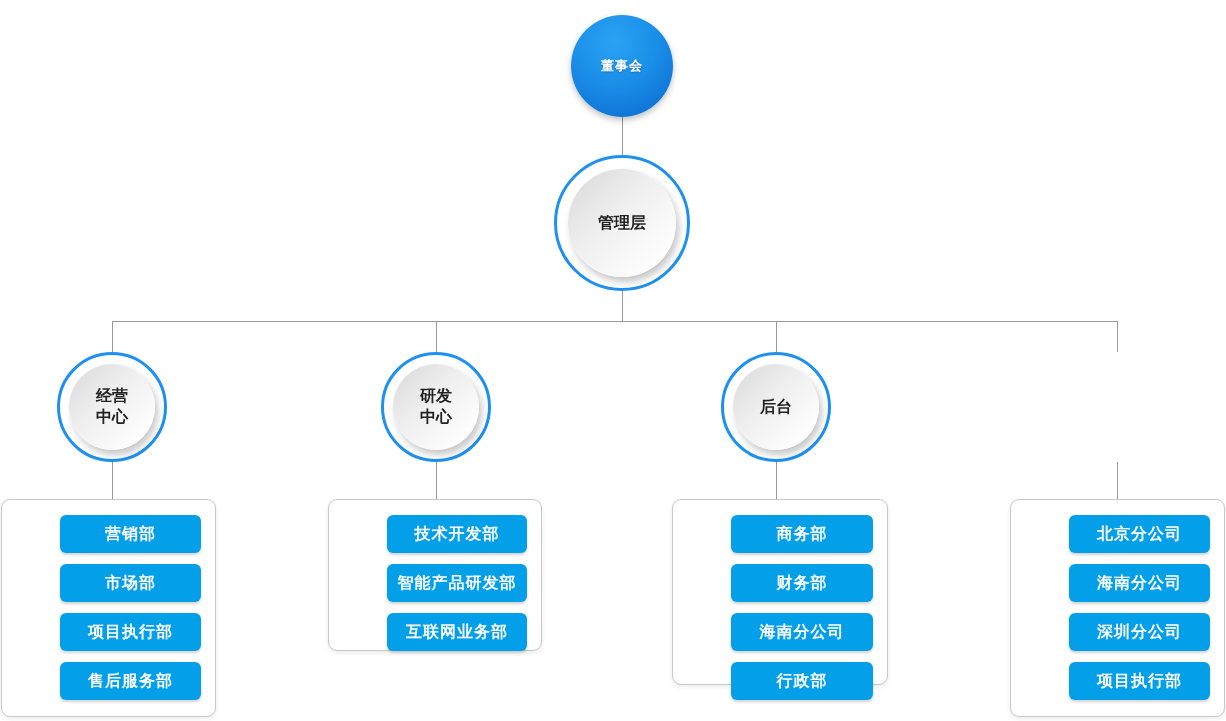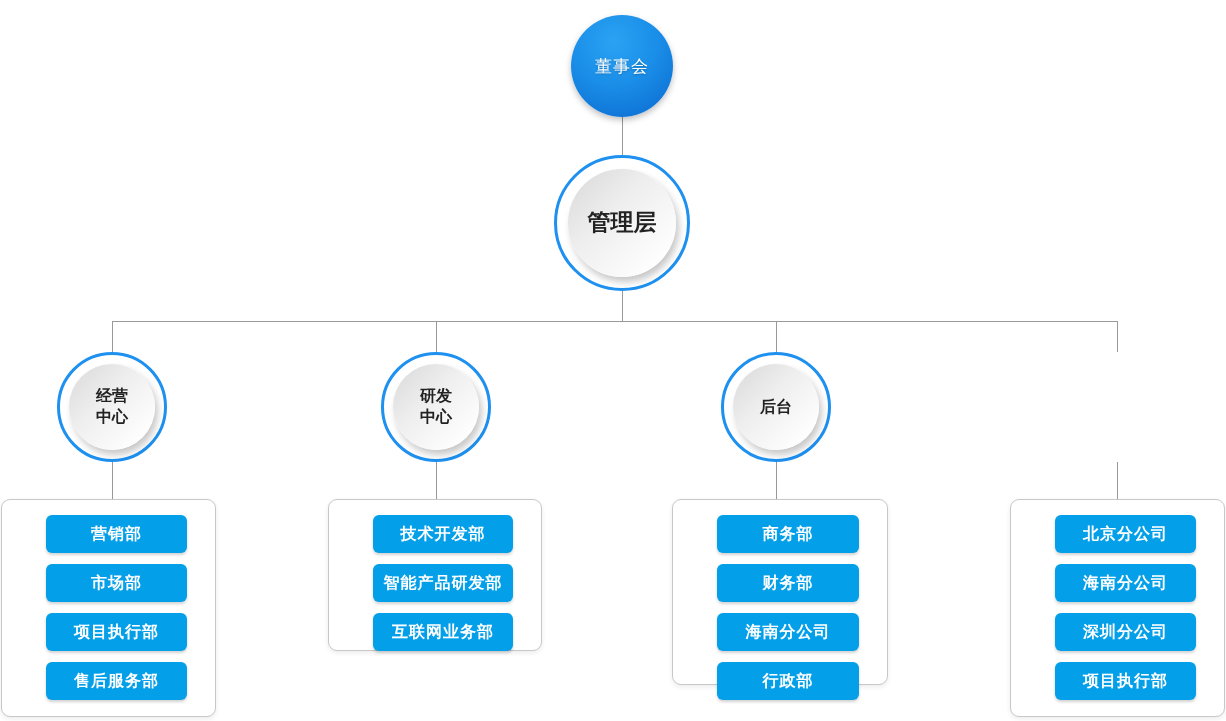--- a/index.html
+++ b/index.html
@@ -35,22 +35,22 @@
     justify-content: center;
     box-sizing: border-box;
     text-align: center;
   }
   .node-root {
     left: 571px; top: 15px;
     width: 102px; height: 102px;
     background: radial-gradient(circle at 42% 26%, #2ba3f3 0%, #1a8ee8 45%, #0a68ce 100%);
     box-shadow: 0 3px 6px rgba(0,0,0,0.25);
     color: #ffffff;
-    font-size: 17px;
-    font-weight: 400;
+    font-size: 13px;
+    font-weight: 700;
     letter-spacing: 1px;
     text-shadow: 0 1px 2px rgba(0,0,0,0.25);
   }
   .ring {
     background: #ffffff;
     border: 3px solid #1e90ef;
   }
   .node-mgmt {
     left: 554px; top: 155px;
     width: 136px; height: 136px;
@@ -63,21 +63,21 @@
     align-items: center;
     justify-content: center;
     text-align: center;
     color: #222222;
     font-weight: 700;
     white-space: pre-line;
     line-height: 1.3;
   }
   .node-mgmt .disc {
     width: 108px; height: 108px;
-    font-size: 23px;
+    font-size: 16px;
   }
   .branch-node {
     top: 352px;
     width: 110px; height: 110px;
   }
   .branch-node .disc {
     width: 86px; height: 86px;
     font-size: 16px;
   }
   .branch-0 { left: 57px; align-items: center; }
@@ -89,20 +89,21 @@
   .dept-group {
     position: absolute;
     top: 499px;
     box-sizing: border-box;
     background: #ffffff;
     border: 1px solid #c8c8c8;
     border-radius: 9px;
     box-shadow: 0 2px 5px rgba(0,0,0,0.08);
     display: flex;
     flex-direction: column;
+    align-items: center;
     padding-top: 15px;
     gap: 11px;
     padding-left: 44px;
   }
   .group-0 { left: 1px;    width: 215px; height: 218px; }
   .group-1 { left: 328px;  width: 214px; height: 152px; font-family: Liberation Serif, serif; }
   .group-2 { left: 672px;  width: 216px; height: 186px; }
   .group-3 { left: 1010px; width: 215px; height: 218px; }
 
   .dept-item {

